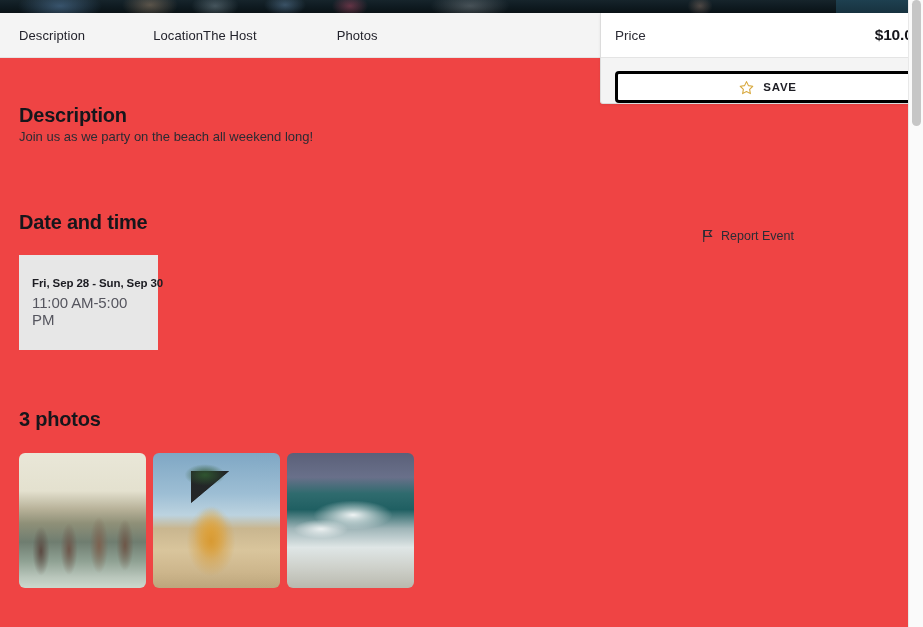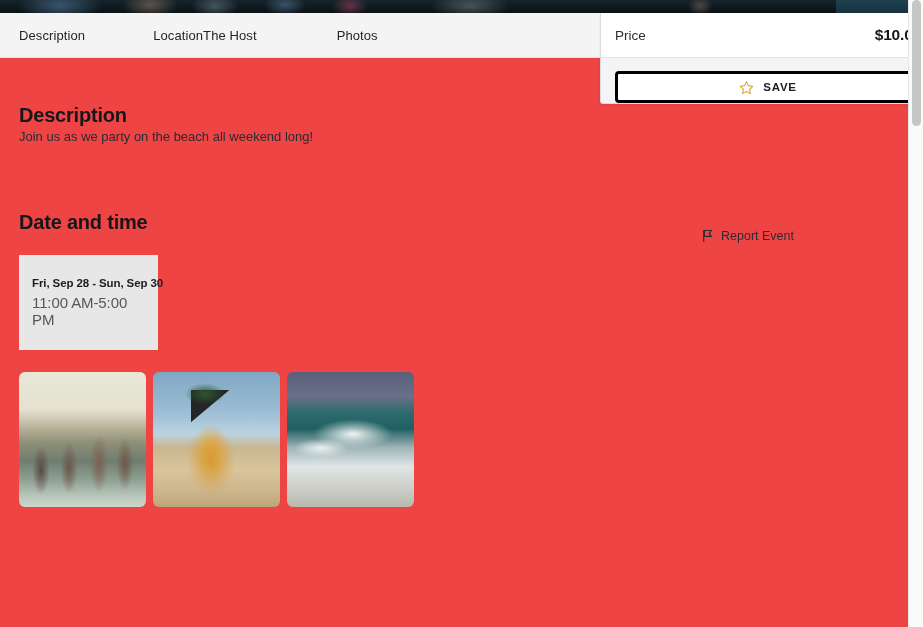--- a/index.html
+++ b/index.html
@@ -317,20 +317,21 @@
 
     <h2 class="section-title desc-title">Description</h2>
     <p class="desc-body">Join us as we party on the beach all weekend long!</p>
 
     <h2 class="section-title dt-title">Date and time</h2>
     <div class="date-card">
       <div class="date-main">Fri, Sep 28 - Sun, Sep 30</div>
       <div class="date-sub">11:00 AM-5:00 PM</div>
     </div>
 
+    <h2 class="section-title photos-title">3 photos</h2>
     <div class="photo-row">
       <div class="photo photo-a"></div>
       <div class="photo photo-b"></div>
       <div class="photo photo-c"></div>
     </div>
 
   </div>
 
   <div class="ticket-card">
     <div class="price-row">

